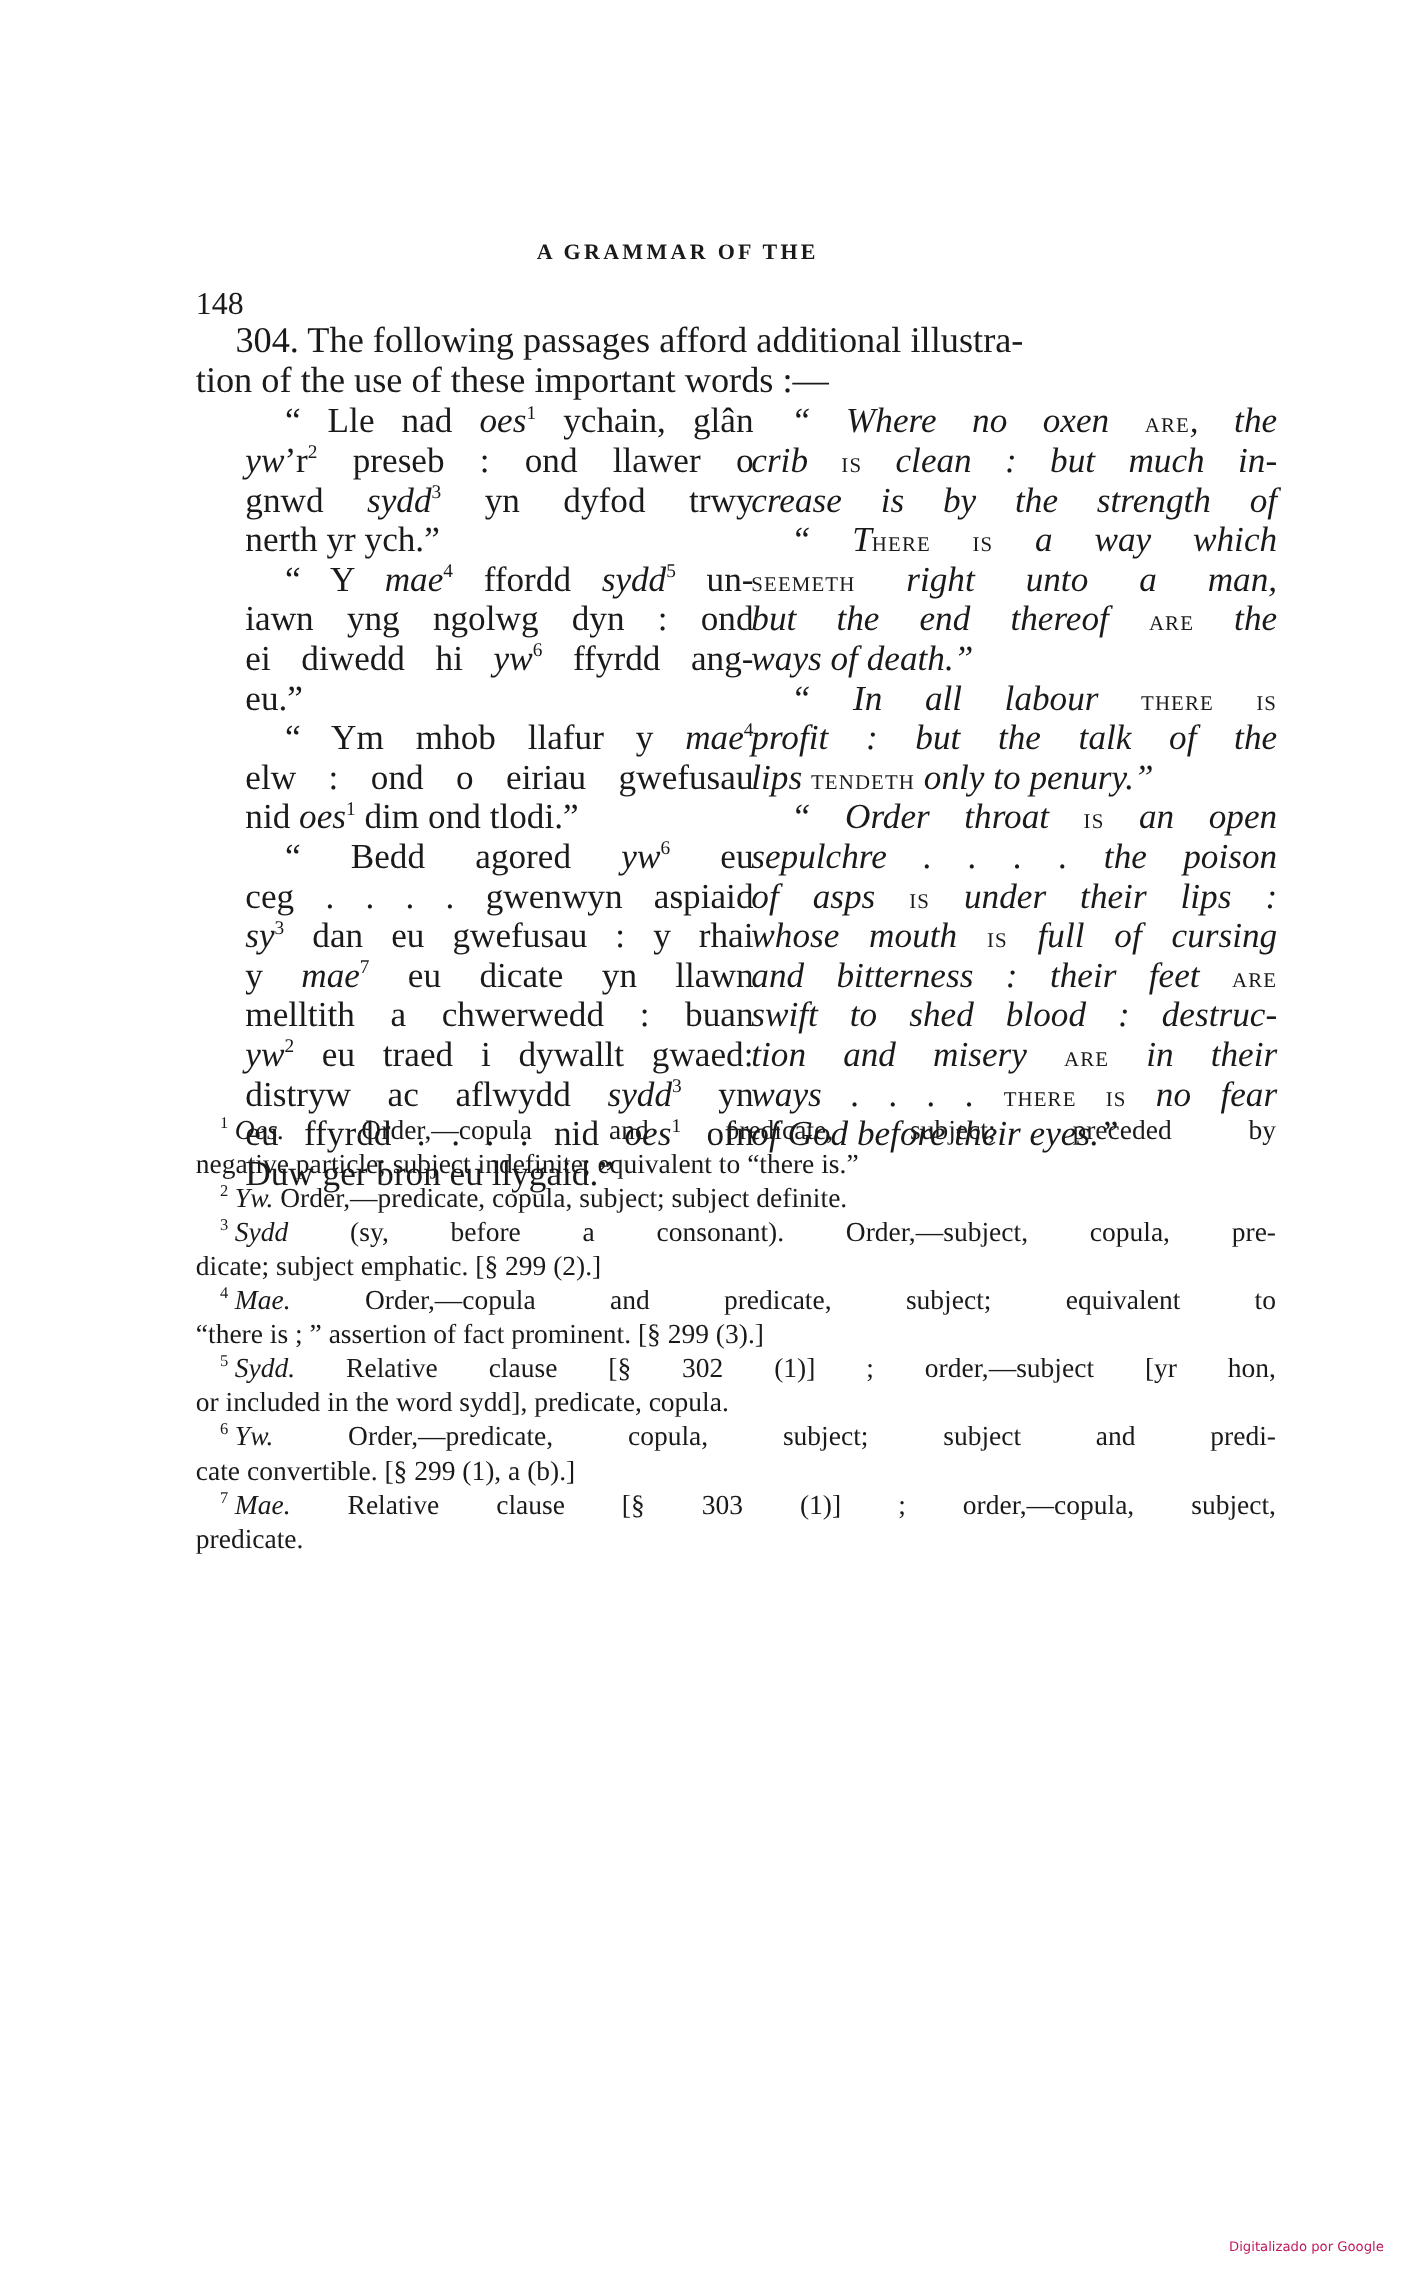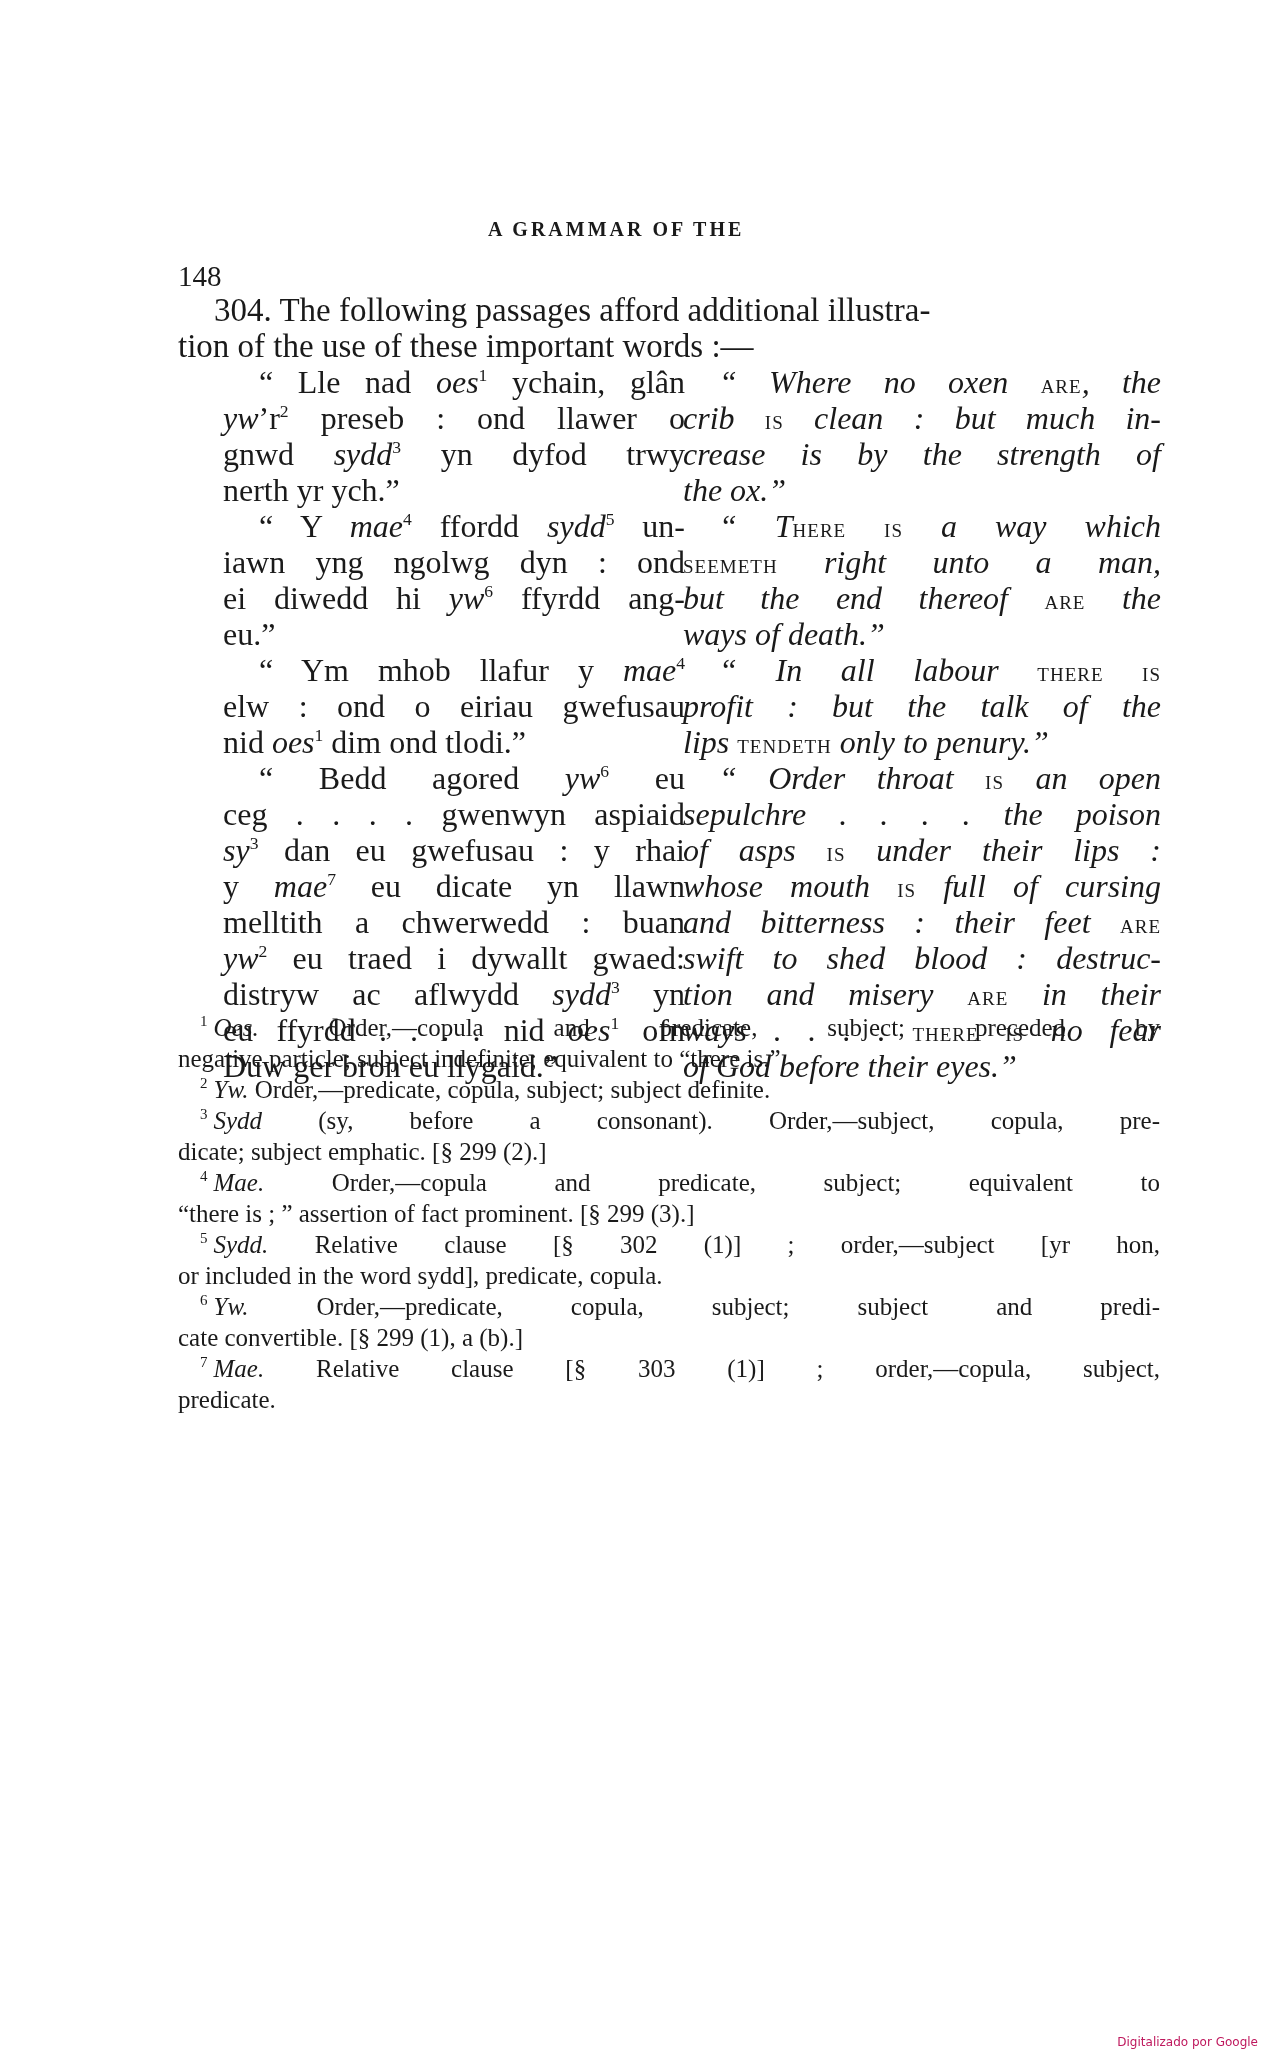--- a/index.html
+++ b/index.html
@@ -68,21 +68,20 @@
       <span class="line"><span>melltith a chwerwedd :  buan</span></span>
       <span class="line"><span class="it">yw</span><sup>2</sup><span> eu traed i dywallt gwaed:</span></span>
       <span class="line"><span>distryw ac aflwydd </span><span class="it">sydd</span><sup>3</sup><span> yn</span></span>
       <span class="line"><span>eu ffyrdd . . . . nid </span><span class="it">oes</span><sup>1</sup><span> ofn</span></span>
       <span class="line last"><span>Duw ger bron eu llygaid.”</span></span>
     </div>
   <div class="col col-right" id="col-right" style="top:364px;">
       <span class="line indent"><span>“ Where no oxen </span><span class="sc">are</span><span>, the</span></span>
       <span class="line"><span>crib </span><span class="sc">is</span><span> clean :  but much in-</span></span>
       <span class="line"><span>crease is by the strength of</span></span>
-      <span class="line last"><span>the ox.”</span></span>
       <span class="line indent"><span>“ T</span><span class="sc">here is</span><span> a way which</span></span>
       <span class="line"><span class="sc">seemeth</span><span> right unto a man,</span></span>
       <span class="line"><span>but the end thereof </span><span class="sc">are</span><span> the</span></span>
       <span class="line last"><span>ways of death.”</span></span>
       <span class="line indent"><span>“ In all labour </span><span class="sc">there is</span></span>
       <span class="line"><span>profit :  but the talk of the</span></span>
       <span class="line last"><span>lips </span><span class="sc">tendeth</span><span> only to penury.”</span></span>
       <span class="line indent"><span>“ Order throat </span><span class="sc">is</span><span> an open</span></span>
       <span class="line"><span>sepulchre . . . . the poison</span></span>
       <span class="line"><span>of asps </span><span class="sc">is</span><span> under their lips :</span></span>

